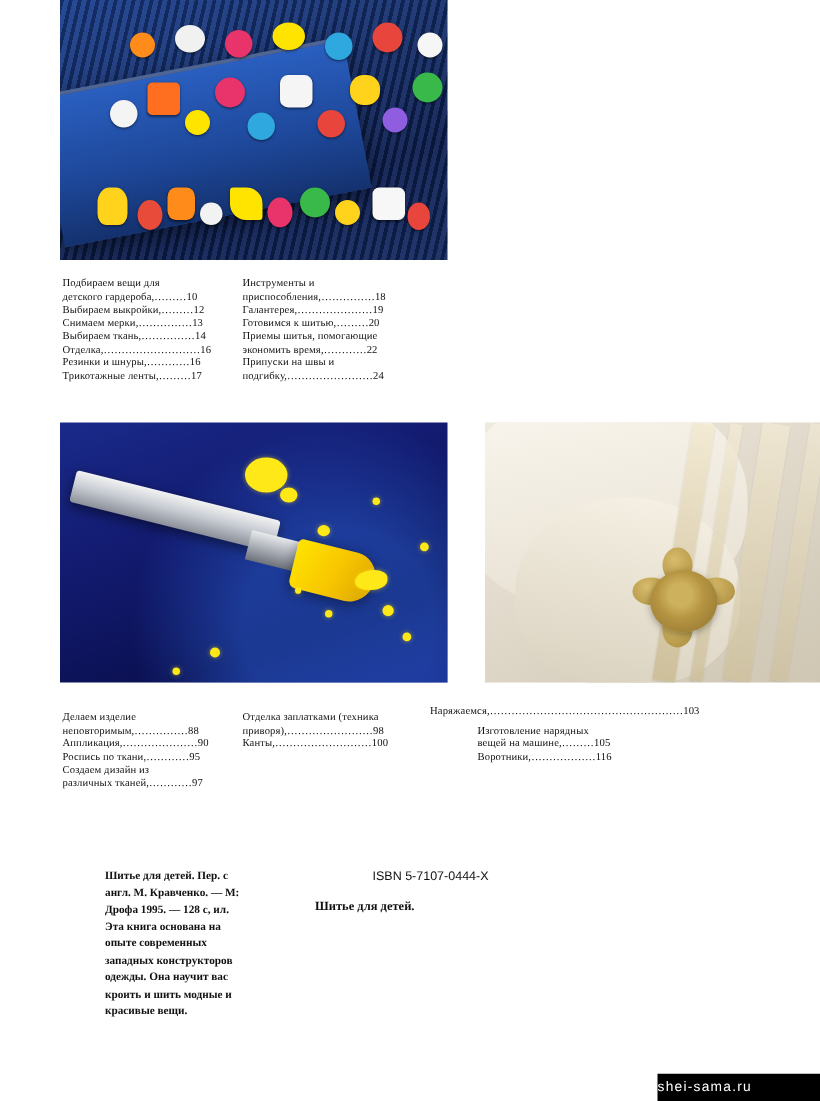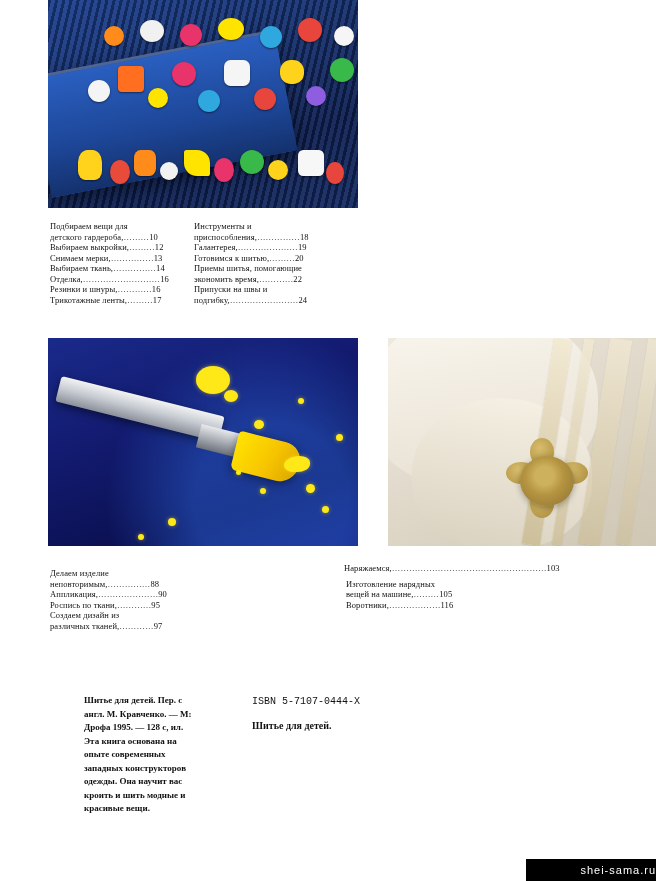--- a/index.html
+++ b/index.html
@@ -123,23 +123,24 @@
   }
   #colophon-left .line {
     font-size: 9px;
     line-height: 13.5px;
     font-weight: bold;
   }
   #colophon-right {
     left: 252px; top: 694px; width: 200px;
   }
   #colophon-right .isbn {
-    font-family: Liberation Mono, monospace;
+    font-family: Liberation Sans, sans-serif;
     font-size: 10px;
     line-height: 15px;
+    margin-left: 46px;
   }
   #colophon-right .bbk {
     font-size: 10px;
     line-height: 15px;
   }
   #colophon-right .title {
     font-size: 10px;
     font-weight: bold;
     margin-top: 11px;
   }
@@ -149,21 +150,21 @@
     position: absolute;
     right: 0px; bottom: 0px;
     width: 130px; height: 22px;
     background: #000000;
     color: #ffffff;
     font-family: "Liberation Sans", sans-serif;
     font-size: 11px;
     letter-spacing: 1px;
     display: flex;
     align-items: center;
-    justify-content: flex-end;
+    justify-content: flex-start;
   }
 </style>
 </head>
 <body>
 
 <div class="abs" id="photo-toys">
   <div class="tray"></div>
 
   <div class="toy" style="left:30px;  top:150px; width:24px; height:30px; background:#ffd21c; border-radius:40% 40% 30% 30%;"></div>
   <div class="toy" style="left:62px;  top:160px; width:20px; height:24px; background:#e84b3a;"></div>
@@ -256,26 +257,31 @@
 <div class="abs" style="left:48px; top:563px; width:320px;">
   <div style="position:relative; height:74px; margin-top:5px;">
     <div class="toc-col" style="left:2px; top:0; width:140px;">
       <div class="toc-line">Делаем изделие</div>
       <div class="toc-line">неповторимым,……………88</div>
       <div class="toc-line">Аппликация,…………………90</div>
       <div class="toc-line">Роспись по ткани,…………95</div>
       <div class="toc-line">Создаем дизайн из</div>
       <div class="toc-line">различных тканей,…………97</div>
     </div>
+    <div class="toc-col" style="left:146px; top:0; width:175px;">
+      <div class="toc-line">Отделка заплатками (техника</div>
+      <div class="toc-line">приворя),……………………98</div>
+      <div class="toc-line">Канты,………………………100</div>
+    </div>
   </div>
 </div>
 
 <div class="abs" style="left:344px; top:563px; width:300px;">
   <div class="toc-line">Наряжаемся,………………………………………………103</div>
-  <div style="position:relative; height:50px; margin-top:5px;">
+  <div style="position:relative; height:50px; margin-top:5px;margin-left:36px;">
     <div class="toc-col" style="left:2px; top:0; width:150px;">
       <div class="toc-line">Изготовление нарядных</div>
       <div class="toc-line">вещей на машине,………105</div>
       <div class="toc-line">Воротники,………………116</div>
     </div>
   </div>
 </div>
 
 <div class="abs" id="colophon-left">
   <div class="line">Шитье для детей. Пер. с</div>

